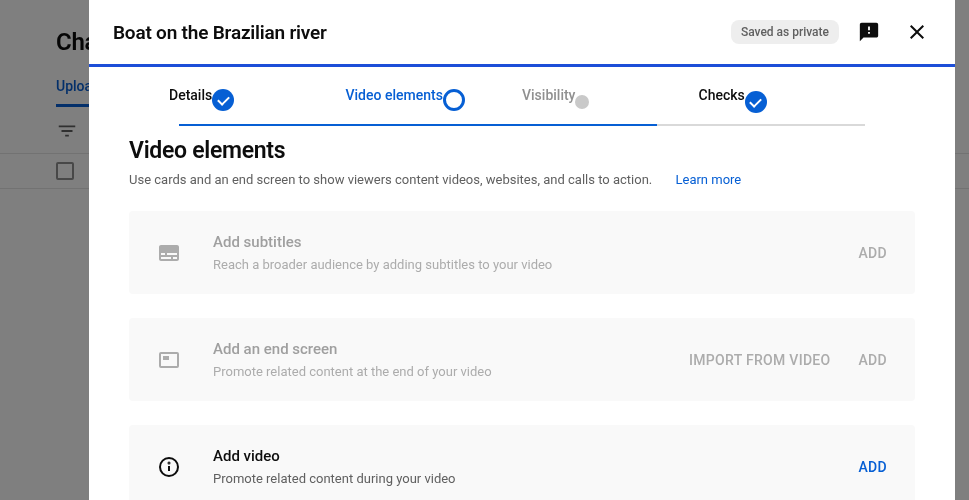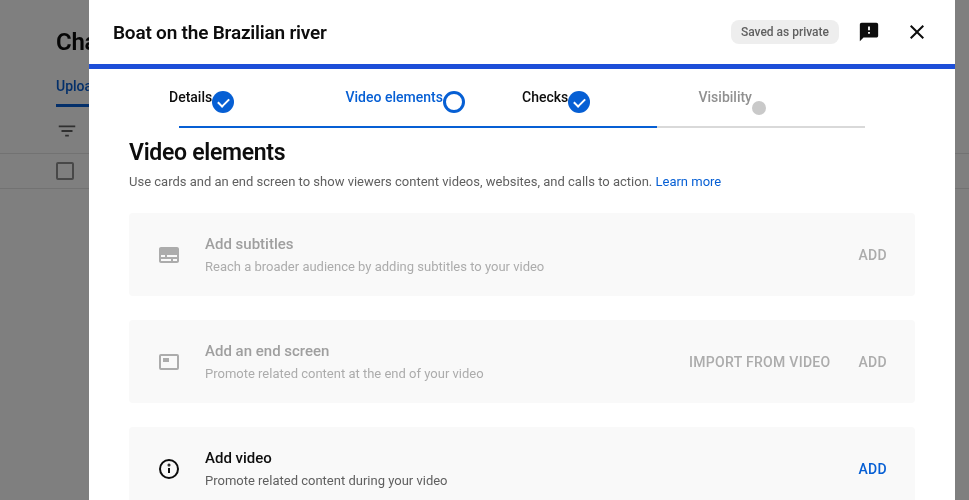--- a/index.html
+++ b/index.html
@@ -10,21 +10,21 @@
   .bg-tabs { margin-top:22px; display:flex; gap:28px; font-size:14px; font-weight:500; color:#606060; }
   .bg-tab.active { color:#065fd4; border-bottom:3px solid #065fd4; padding-bottom:10px; }
   .bg-filterbar { position:absolute; left:0; right:0; top:113px; height:40px; display:flex; align-items:center; padding:0 56px; }
   .bg-filterbar svg { flex:none; }
   .bg-colhead { position:absolute; left:0; right:0; top:153px; height:36px; display:flex; align-items:center; padding:0 56px; gap:24px; font-size:12px; color:#606060; border-top:1px solid #e5e5e5; border-bottom:1px solid #e5e5e5; background:#fff; }
   .bg-col-views { margin-left:auto; }
   .chk { width:18px; height:18px; border:2px solid #909090; border-radius:2px; }
   .scrim { position:absolute; inset:0; background:rgba(0,0,0,0.5); }
 
   .dialog { position:absolute; top:0; left:89px; right:14px; bottom:0; background:#fff; display:flex; flex-direction:column; }
-  .dlg-header { display:flex; align-items:center; padding:14px 20px 14px 24px; gap:12px; border-bottom:5px solid #1d4ed8; }
+  .dlg-header { display:flex; align-items:center; padding:14px 20px 14px 24px; gap:12px; border-bottom:3px solid #1d4ed8; }
   .dlg-title { font-size:19px; font-weight:600; flex:1; letter-spacing:-0.2px; }
   .save-badge { background:#eeeeee; color:#606060; font-size:12px; font-weight:500; padding:5px 10px; border-radius:8px; }
   .iconbtn { width:36px; height:36px; display:flex; align-items:center; justify-content:center; color:#606060; cursor:pointer; }
   .iconbtn svg { display:block; }
 
   .stepper { display:flex; align-items:flex-start; padding:20px 80px 0; position:relative; }
   .step { flex:1; display:flex; flex-direction:row; align-items:center; position:relative; }
   .step:first-child { align-items:flex-start; }
   .step:last-child { align-items:flex-end; }
   .step-label { font-size:14px; font-weight:500; color:#0d0d0d; margin-bottom:10px; white-space:nowrap; }
@@ -34,23 +34,23 @@
   .step-dot.check::after { content:""; width:5px; height:9px; border:solid #fff; border-width:0 2px 2px 0; transform:rotate(45deg); margin-top:-2px; }
   .step-dot.ring { background:#fff; border:3px solid #065fd4; width:22px; height:22px; }
   .step-dot.off { background:#c9c9c9; width:14px; height:14px; margin-top:4px; }
   .rail { position:absolute; top:57px; height:2px; z-index:1; }
   .rail.blue { background:#065fd4; }
   .rail.grey { background:#d9d9d9; }
 
   .content { padding:24px 40px 0; overflow:auto; flex:1; }
   .sec-title { font-size:23px; font-weight:600; letter-spacing:-0.3px; margin-bottom:8px; }
   .sec-desc { font-size:13px; color:#606060; margin-bottom:24px; }
-  .sec-desc a { color:#065fd4; text-decoration:none; }
+  .sec-desc a { color:#065fd4; text-decoration:none;margin-left:20px; }
 
-  .card { background:#f9f9f9; border-radius:4px; padding:22px 28px; display:flex; align-items:center; gap:24px; margin-bottom:24px; }
+  .card { background:#f9f9f9; border-radius:4px; padding:22px 28px; display:flex; align-items:center; gap:32px; margin-bottom:24px; }
   .card.disabled .card-title, .card.disabled .card-sub, .card.disabled .card-icon, .card.disabled .card-action { color:#acacac; }
   .card.disabled .card-title { color:#9f9f9f; }
   .card-icon { width:24px; height:24px; color:#606060; flex:none; display:flex; align-items:center; justify-content:center; }
   .card-body { flex:1; }
   .card-title { font-size:15px; font-weight:500; color:#0d0d0d; margin-bottom:6px; }
   .card-sub { font-size:13px; color:#606060; }
   .card-actions { display:flex; gap:28px; align-items:flex-start; }
   .card-action { font-size:14px; font-weight:500; letter-spacing:0.3px; color:#909090; cursor:pointer; }
   .card-action.primary { color:#065fd4; }
 </style>
@@ -101,27 +101,27 @@
     <div class="rail grey" style="left:568px; right:90px;"></div>
 
     <div class="step">
       <div class="step-label">Details</div>
       <div class="step-dot check"></div>
     </div>
     <div class="step active">
       <div class="step-label">Video elements</div>
       <div class="step-dot ring"></div>
     </div>
+    <div class="step disabled">
+      <div class="step-label">Visibility</div>
+      <div class="step-dot off"></div>
+    </div>
     <div class="step">
       <div class="step-label">Checks</div>
       <div class="step-dot check"></div>
-    </div>
-    <div class="step disabled">
-      <div class="step-label">Visibility</div>
-      <div class="step-dot off"></div>
     </div>
   </div>
 
   <div class="content">
     <div class="sec-title">Video elements</div>
     <div class="sec-desc">
       <span>Use cards and an end screen to show viewers content videos, websites, and calls to action. </span><a href="#">Learn more</a>
     </div>
 
     <div class="card disabled">

